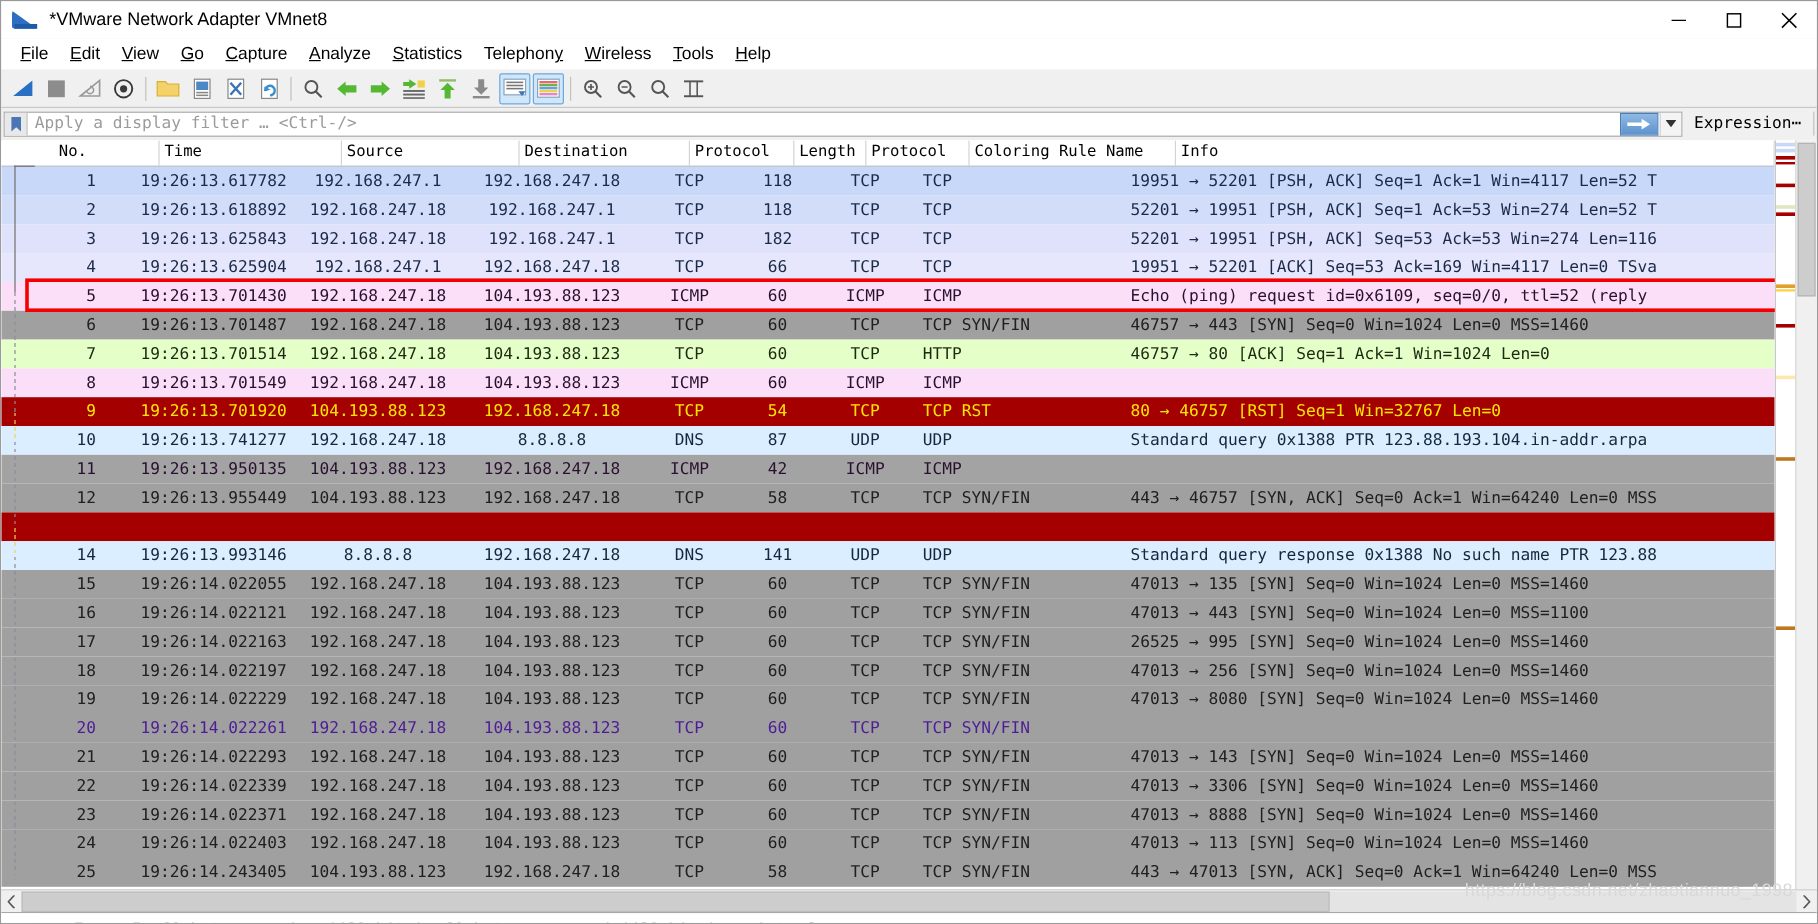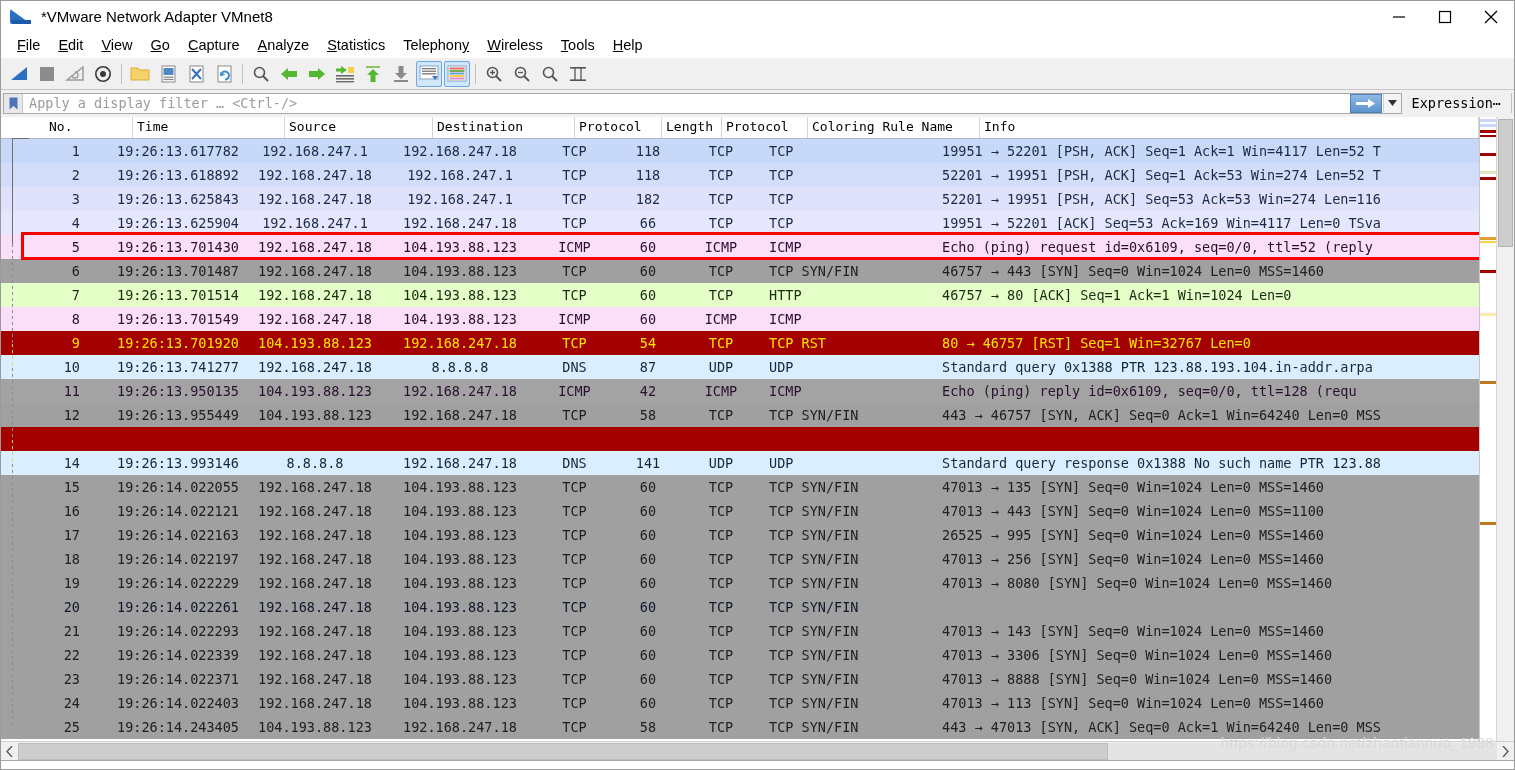--- a/index.html
+++ b/index.html
@@ -685,21 +685,20 @@
           </div>
           <div class="prow" style="background: #a3a3a3; color: rgb(42, 16, 48);">
             <div class="c c-no">11</div>
             <div class="c c-time">19:26:13.950135</div>
             <div class="c c-src">104.193.88.123</div>
             <div class="c c-dst">192.168.247.18</div>
             <div class="c c-proto">ICMP</div>
             <div class="c c-len">42</div>
             <div class="c c-proto2">ICMP</div>
             <div class="c c-color">ICMP</div>
-            <div class="c c-info">Echo (ping) reply    id=0x6109, seq=0/0, ttl=128 (requ</div>
           </div>
           <div class="prow" style="background: rgb(160, 160, 160); color: rgb(32, 32, 32);">
             <div class="c c-no">12</div>
             <div class="c c-time">19:26:13.955449</div>
             <div class="c c-src">104.193.88.123</div>
             <div class="c c-dst">192.168.247.18</div>
             <div class="c c-proto">TCP</div>
             <div class="c c-len">58</div>
             <div class="c c-proto2">TCP</div>
             <div class="c c-color">TCP SYN/FIN</div>
@@ -775,21 +774,21 @@
             <div class="c c-no">19</div>
             <div class="c c-time">19:26:14.022229</div>
             <div class="c c-src">192.168.247.18</div>
             <div class="c c-dst">104.193.88.123</div>
             <div class="c c-proto">TCP</div>
             <div class="c c-len">60</div>
             <div class="c c-proto2">TCP</div>
             <div class="c c-color">TCP SYN/FIN</div>
             <div class="c c-info">47013 → 8080 [SYN] Seq=0 Win=1024 Len=0 MSS=1460</div>
           </div>
-          <div class="prow" style="background: rgb(160, 160, 160); color: #0f172a;">
+          <div class="prow" style="background: rgb(160, 160, 160); color: #4c1d95;">
             <div class="c c-no">20</div>
             <div class="c c-time">19:26:14.022261</div>
             <div class="c c-src">192.168.247.18</div>
             <div class="c c-dst">104.193.88.123</div>
             <div class="c c-proto">TCP</div>
             <div class="c c-len">60</div>
             <div class="c c-proto2">TCP</div>
             <div class="c c-color">TCP SYN/FIN</div>
           </div>
           <div class="prow" style="background: rgb(160, 160, 160); color: rgb(32, 32, 32);">

